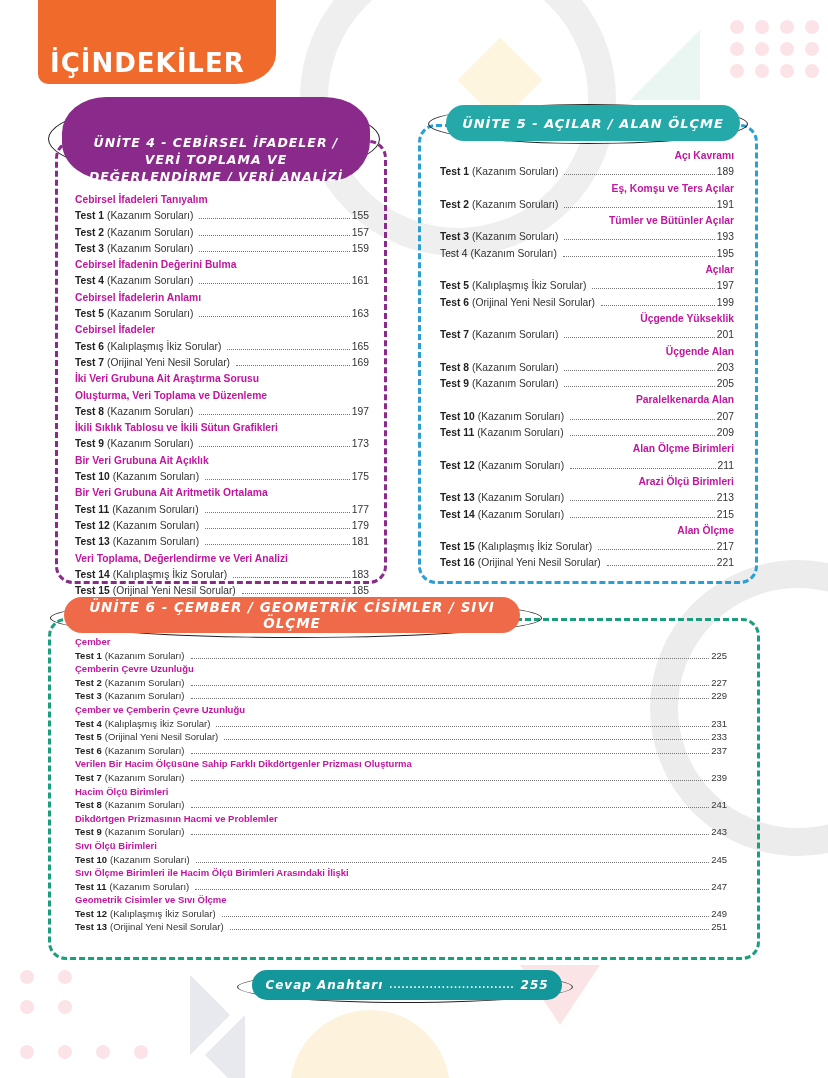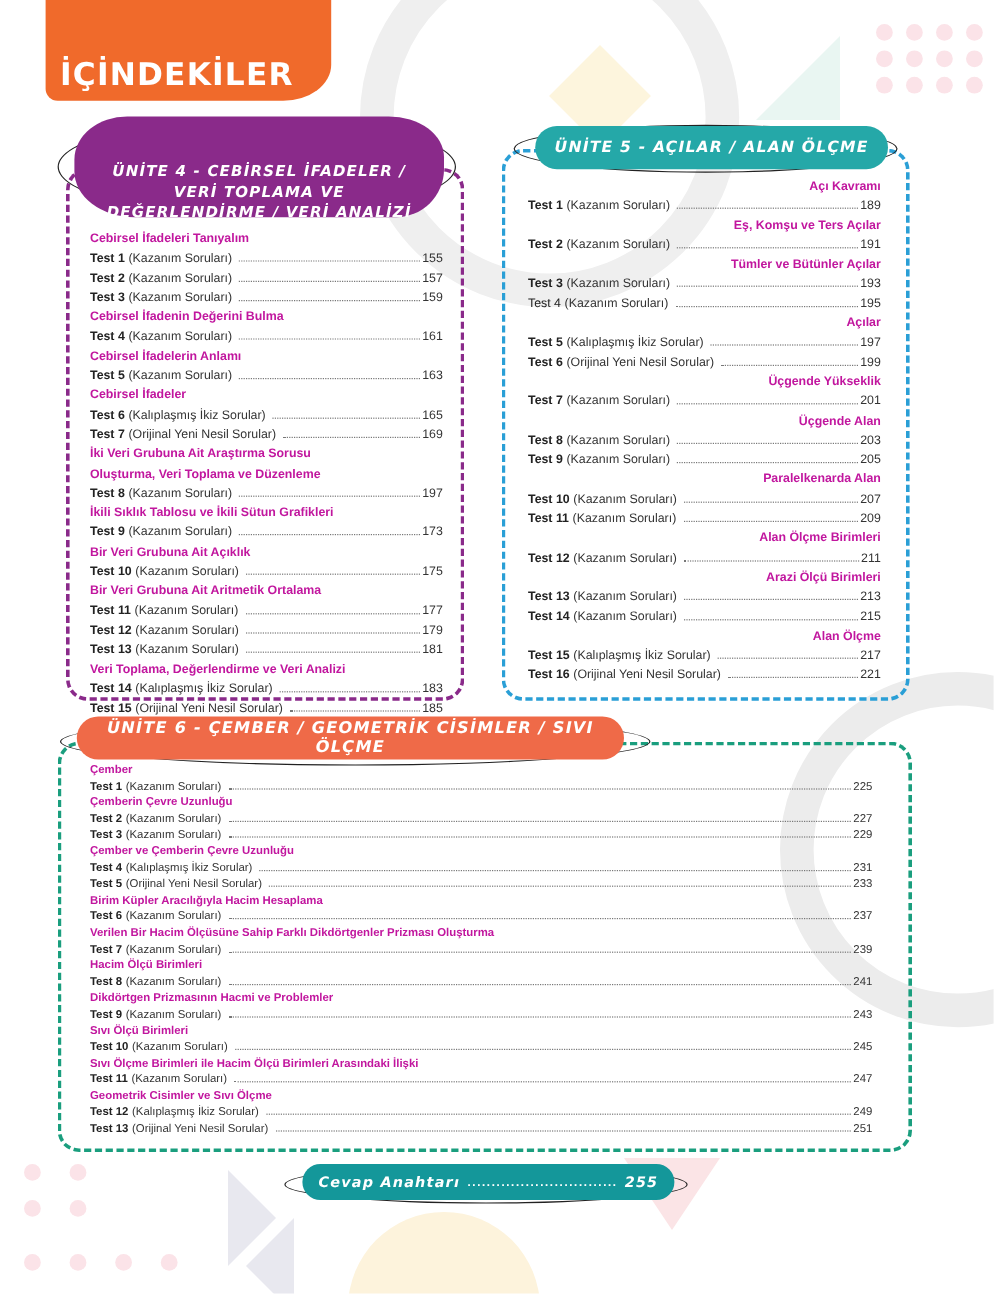--- a/index.html
+++ b/index.html
@@ -342,21 +342,20 @@
       <span class="desc">(Kalıplaşmış İkiz Sorular)</span>
       <span class="dots"></span>
       <span class="page">231</span>
     </div>
     <div class="toc-row">
       <span class="test">Test 5</span>
       <span class="desc">(Orijinal Yeni Nesil Sorular)</span>
       <span class="dots"></span>
       <span class="page">233</span>
     </div>
-    <div class="toc-heading">Birim Küpler Aracılığıyla Hacim Hesaplama</div>
     <div class="toc-row">
       <span class="test">Test 6</span>
       <span class="desc">(Kazanım Soruları)</span>
       <span class="dots"></span>
       <span class="page">237</span>
     </div>
     <div class="toc-heading">Verilen Bir Hacim Ölçüsüne Sahip Farklı Dikdörtgenler Prizması Oluşturma</div>
     <div class="toc-row">
       <span class="test">Test 7</span>
       <span class="desc">(Kazanım Soruları)</span>

